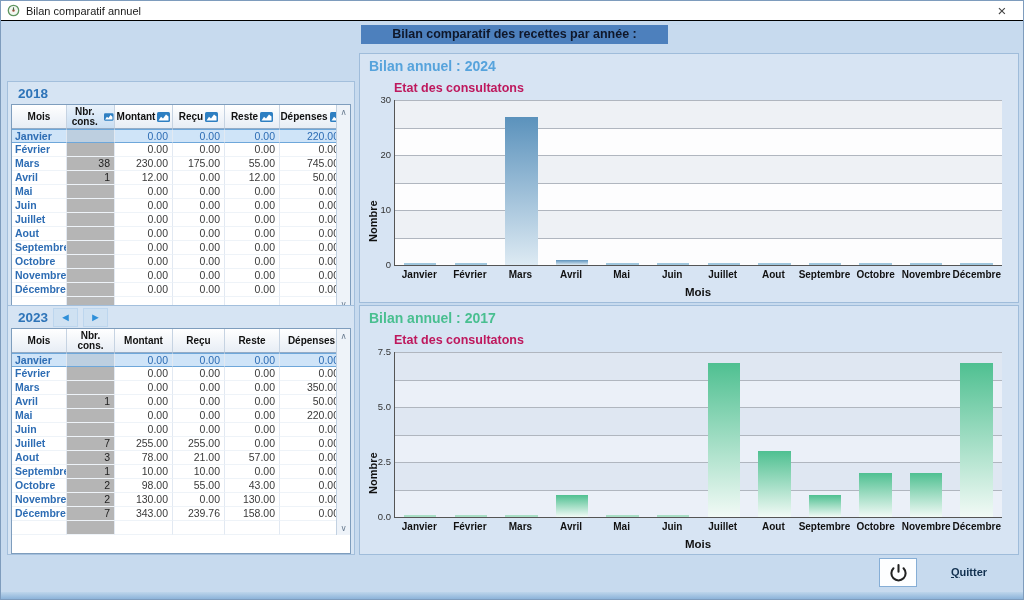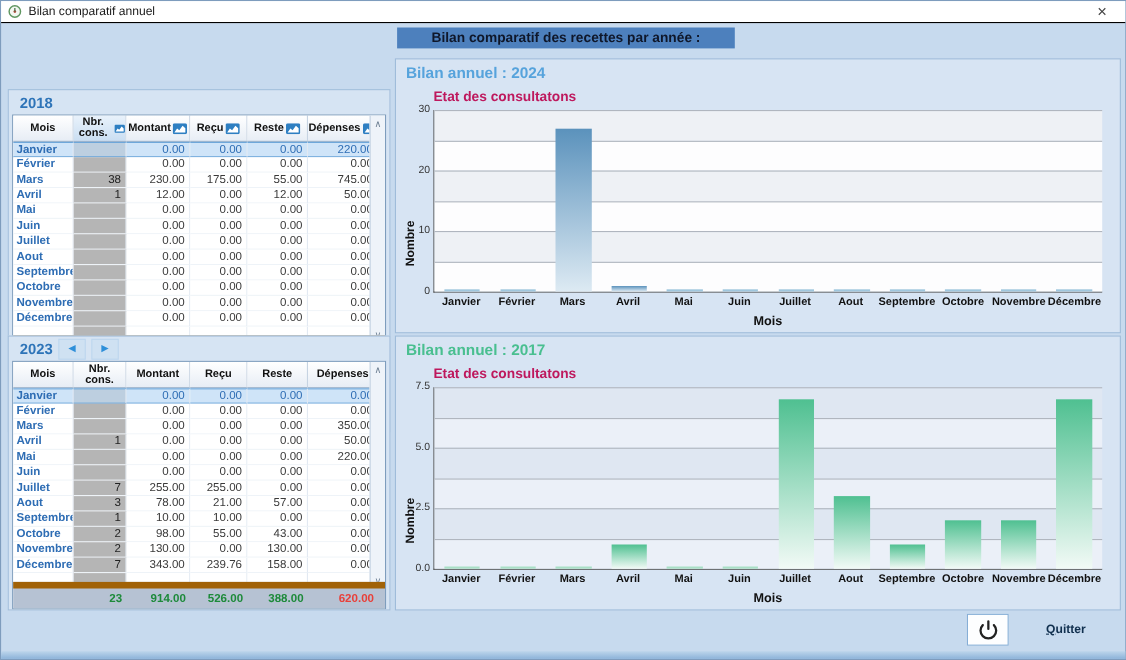--- a/index.html
+++ b/index.html
@@ -352,29 +352,20 @@
           <div class="cell filler"></div>
           <div class="cell filler"></div>
           <div class="cell filler"></div>
           <div class="cell filler"></div>
         </div>
       </div>
     <div class="scroll-rail">
       <span class="scroll-arrow">∧</span>
       <span class="scroll-arrow">∨</span>
     </div>
-    <div class="totals">
-        <div></div>
-        <div class="t">23</div>
-        <div class="t">914.00</div>
-        <div class="t">526.00</div>
-        <div class="t">388.00</div>
-        <div class="t red">620.00</div>
-        <div></div>
-      </div>
   </div>
 </div>
 
 <div class="panel p2018" id="panel2018">
   <div class="panel-heading" style="color: rgb(86, 163, 220);">Bilan annuel : 2024</div>
   <div class="chart">
     <div class="chart-title">Etat des consultatons</div>
     <div class="ylabel">Nombre</div>
     <div class="plot">
         <div class="band even" style="bottom: 0%; height: 16.6667%;"></div>

